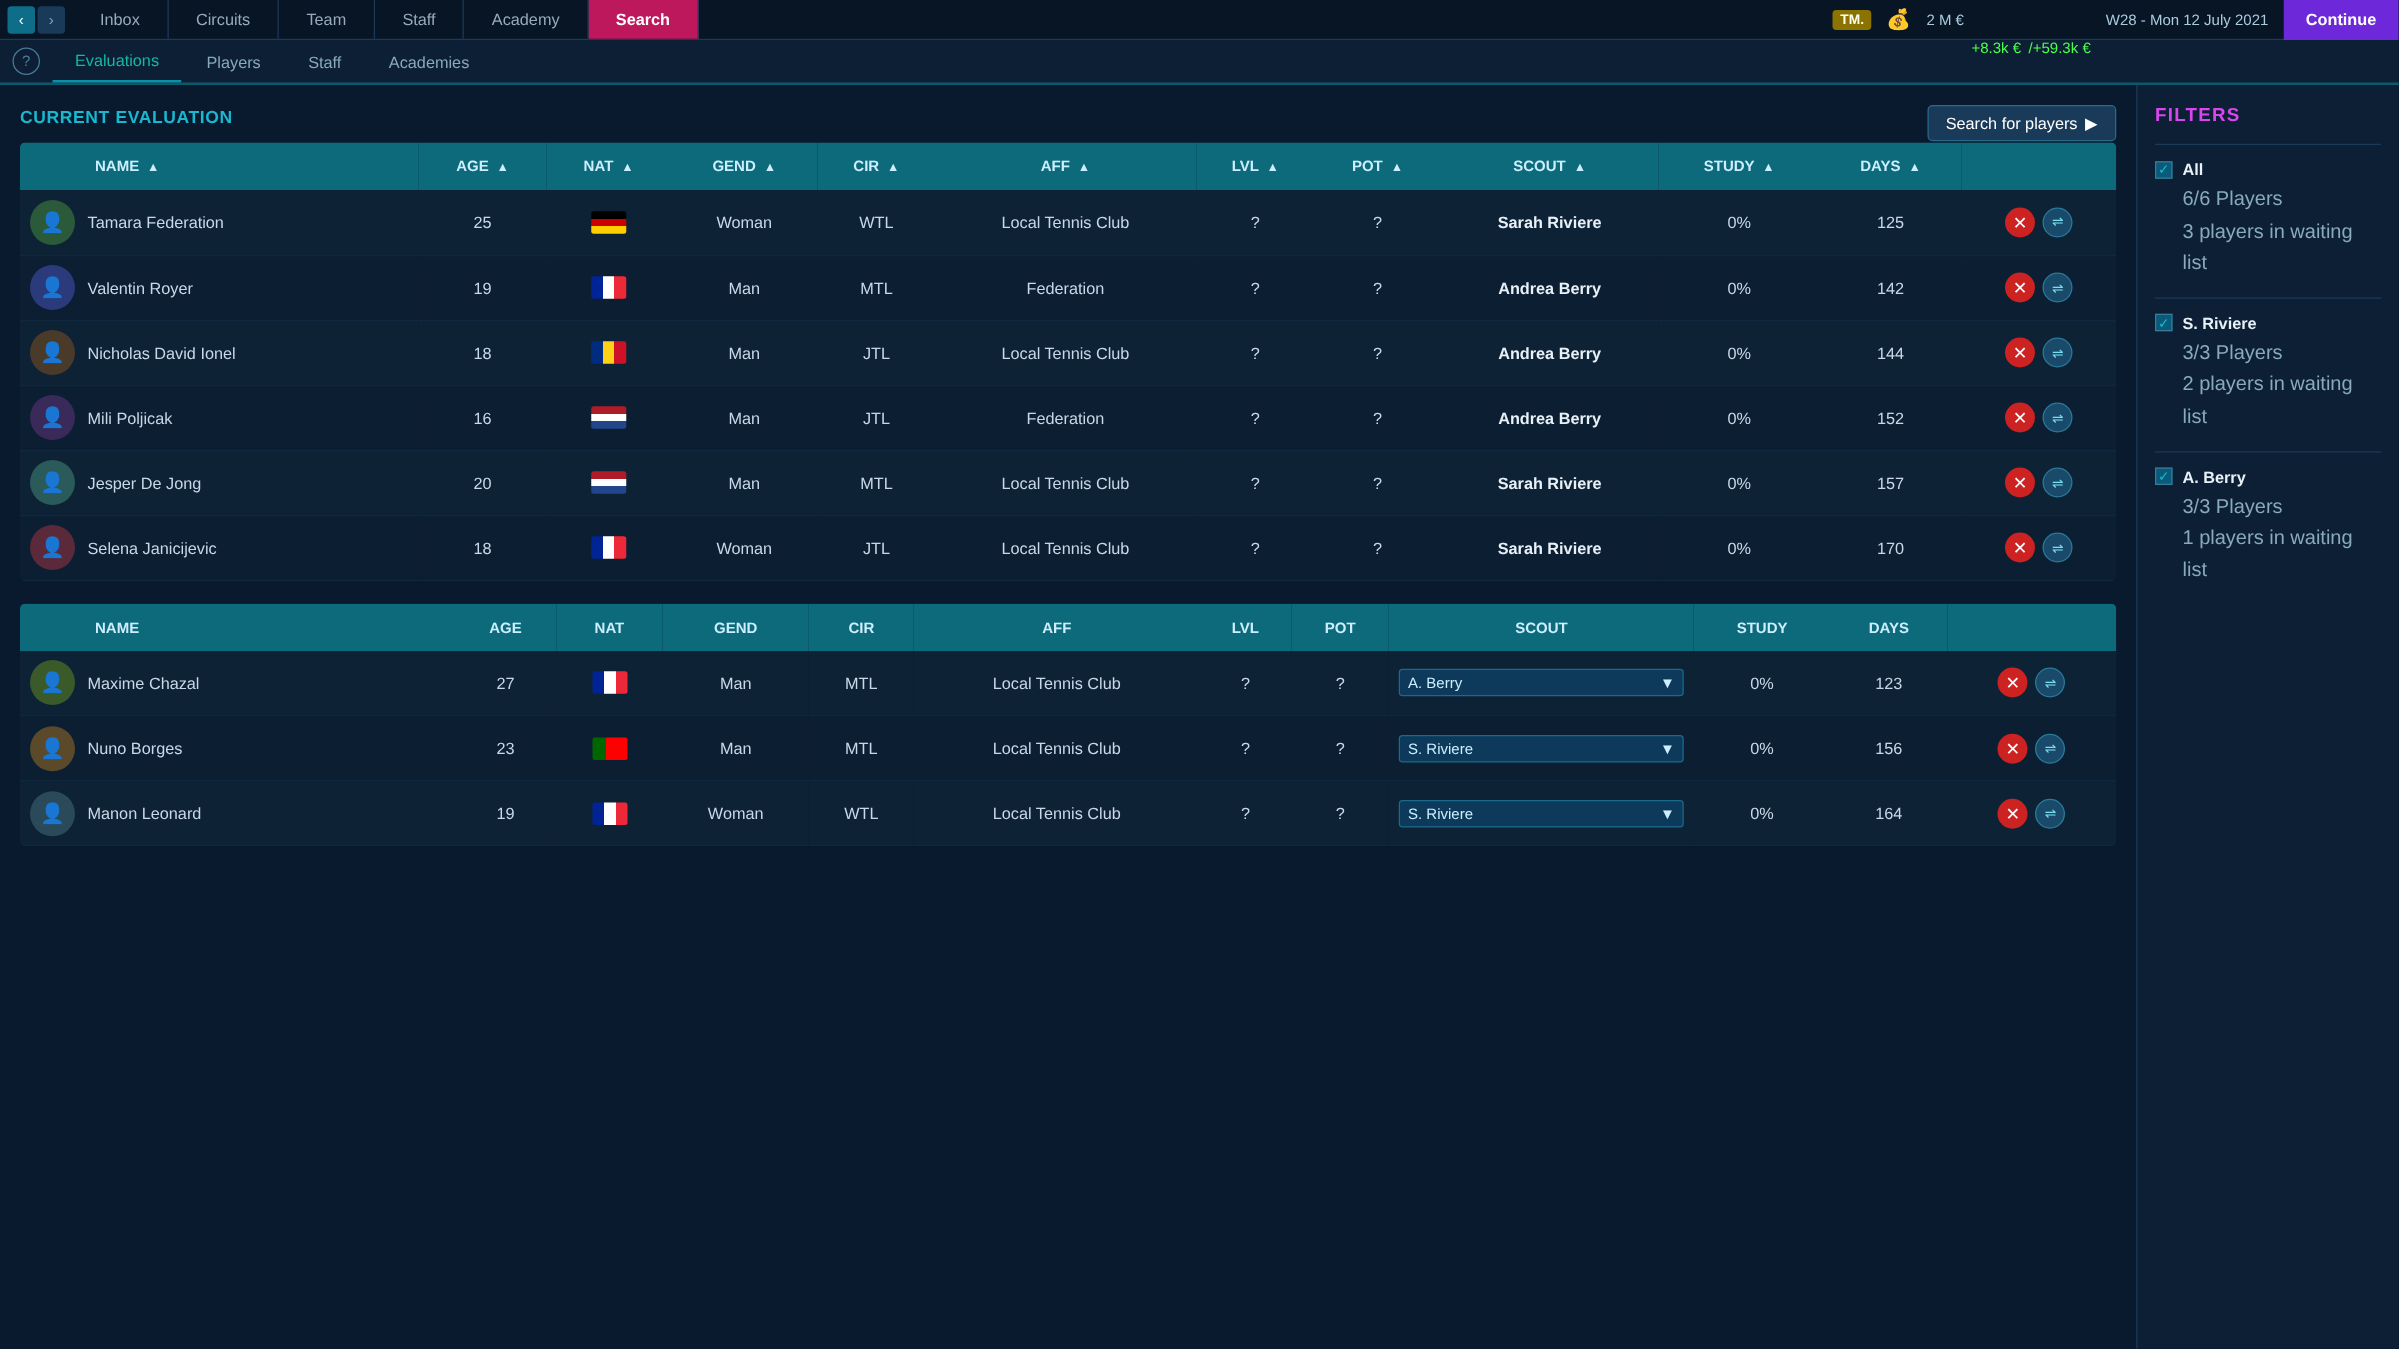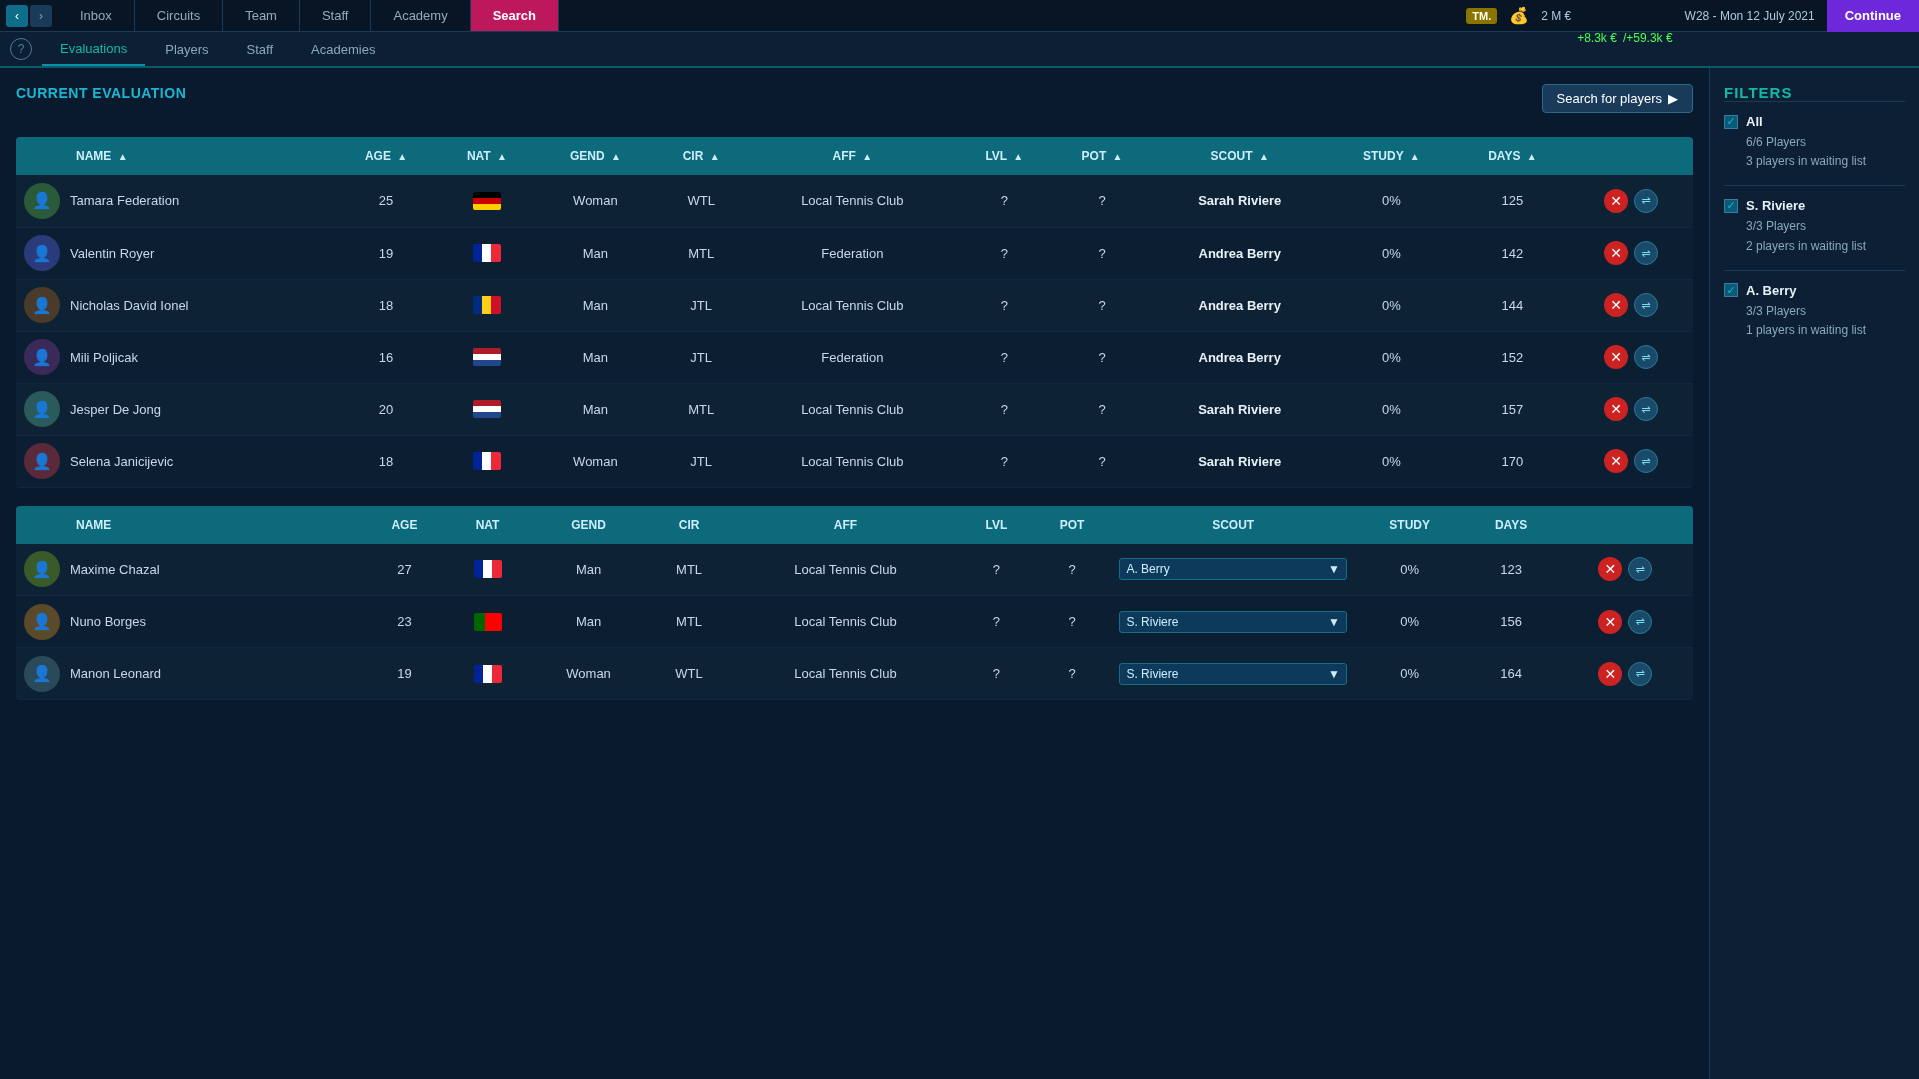--- a/index.html
+++ b/index.html
@@ -140,21 +140,21 @@
       font-weight: bold;
       margin-bottom: 12px;
       text-transform: uppercase;
       letter-spacing: 0.5px;
     }
 
     .section-header {
       display: flex;
       justify-content: space-between;
       align-items: center;
-      margin-bottom: 24px;
+      margin-bottom: 1px;
     }
 
     .search-btn {
       background: #1a3a5a;
       color: #fff;
       border: 1px solid #2a6a8a;
       padding: 6px 14px;
       border-radius: 4px;
       font-size: 13px;
       cursor: pointer;
@@ -289,24 +289,25 @@
 
     
     .right-panel {
       width: 210px;
       background: #0c1f35;
       border-left: 1px solid #1a3a5a;
       padding: 16px 14px;
     }
 
     .filters-title {
-      color: #14b8a6;
+      color: #d946ef;
       font-size: 15px;
       font-weight: bold;
       letter-spacing: 1px;
+      margin-bottom: 14px;
       text-transform: uppercase;
     }
 
     .filter-divider {
       border: none;
       border-top: 1px solid #1a3a5a;
       margin-bottom: 12px;
     }
 
     .filter-item {
@@ -333,21 +334,21 @@
     }
 
     .filter-label {
       color: #e8f0f8;
       font-size: 13px;
       font-weight: bold;
     }
 
     .filter-sub {
       color: #8ab;
-      font-size: 12px;
+      font-size: 16px;
       padding-left: 22px;
       line-height: 1.6;
     }
 
     .sort-arrow { font-size: 10px; margin-left: 3px; }
 
     .q-mark { color: #7ab; }
 
     
     .av-1 { background: #2a5a3a; }

